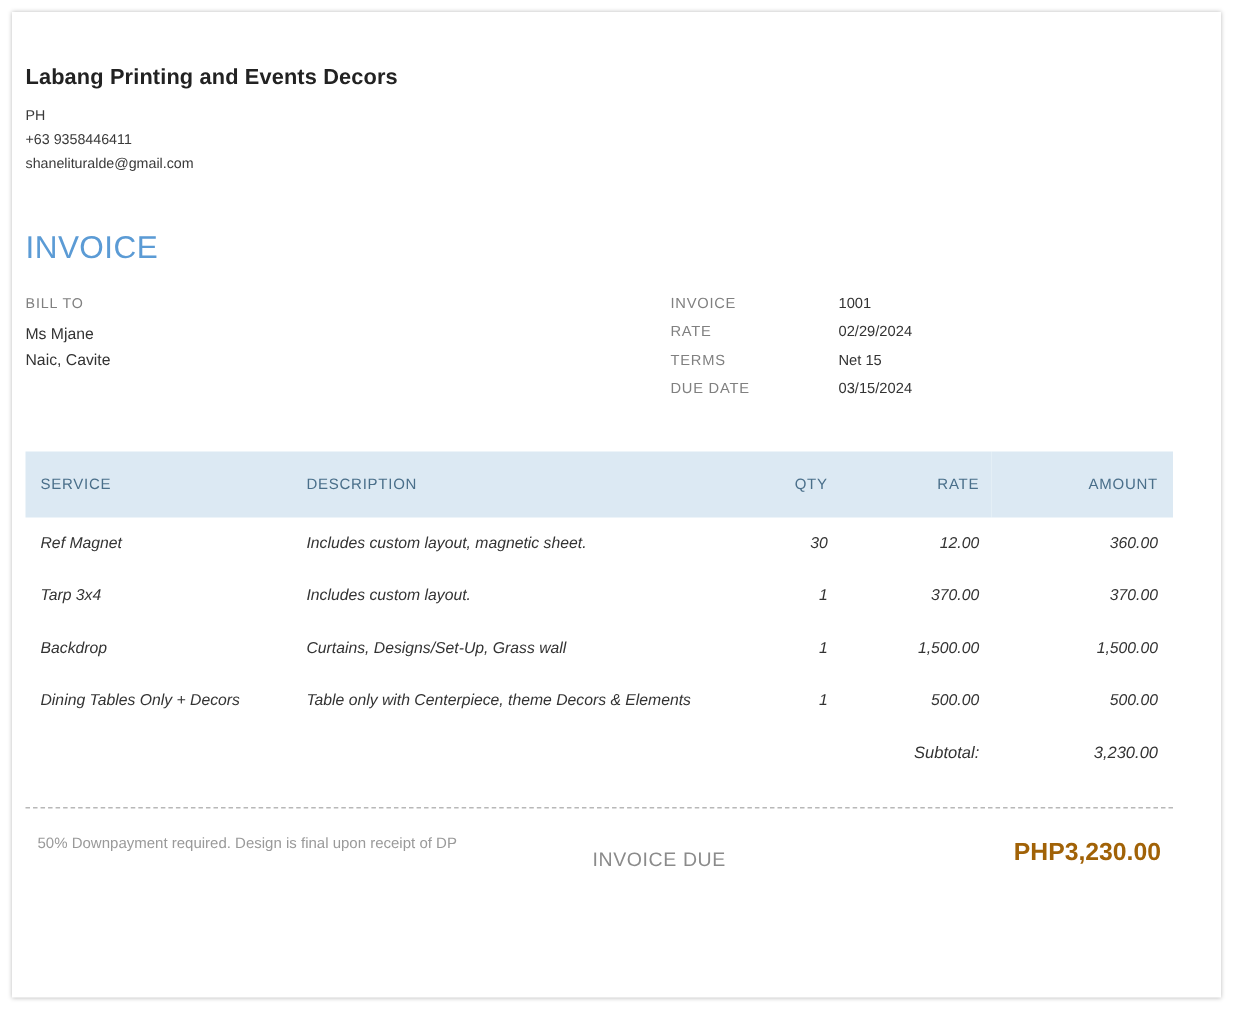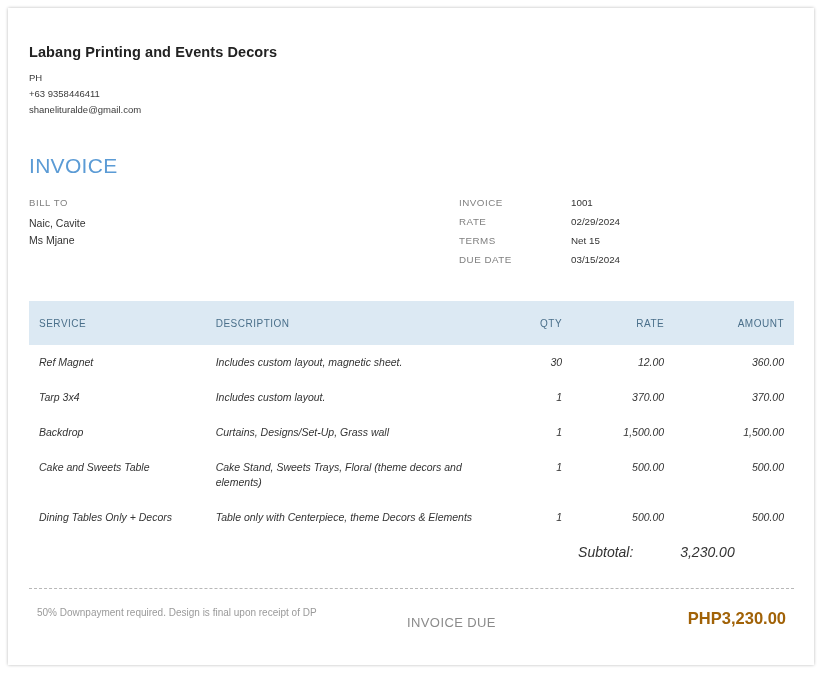--- a/index.html
+++ b/index.html
@@ -19,21 +19,21 @@
     left: 8px;
     top: 8px;
     width: 806px;
     height: 657px;
     background: #ffffff;
     box-shadow: 0 0 3px rgba(0,0,0,0.28);
     box-sizing: border-box;
   }
   .inner {
     position: absolute;
-    left: 21px;
+    left: 9px;
     top: 36px;
     width: 765px;
   }
 
   
   .company-name {
     font-size: 14.5px;
     font-weight: bold;
     color: #222222;
     letter-spacing: 0.1px;
@@ -124,22 +124,23 @@
   }
   .col-service { width: 175px; padding-left: 10px !important; }
   .col-desc    { width: 300px; }
   .col-qty     { width: 60px; }
   .col-rate    { width: 90px; }
   .col-amount  { width: 110px; padding-right: 10px !important; }
 
   
   .subtotal-row td {
     padding-top: 14px;
-    font-size: 14px;
-    color: #333333;
+    font-size: 11px;
+    color: #333333;
+    text-align: right;
   }
   .subtotal-label {
     padding-right: 6px;
   }
 
   
   .divider {
     margin-top: 18px;
     border-top: 1px dashed #b8b8b8;
     height: 0;
@@ -186,22 +187,22 @@
     <div class="company-name">Labang Printing and Events Decors</div>
     <div class="company-line">PH</div>
     <div class="company-line">+63 9358446411</div>
     <div class="company-line">shanelituralde@gmail.com</div>
 
     <div class="invoice-title">INVOICE</div>
 
     <div class="meta-row">
       <div class="bill-to">
         <div class="label-small">BILL TO</div>
+        <div class="bill-line">Ms Mjane</div>
         <div class="bill-line">Naic, Cavite</div>
-        <div class="bill-line">Ms Mjane</div>
       </div>
       <table class="meta-table">
         <tbody>
           <tr>
             <td class="meta-key">INVOICE</td>
             <td class="meta-val">1001</td>
           </tr>
           <tr>
             <td class="meta-key">RATE</td>
             <td class="meta-val">02/29/2024</td>
@@ -242,27 +243,20 @@
           <td class="col-qty num">1</td>
           <td class="col-rate num">370.00</td>
           <td class="col-amount num">370.00</td>
         </tr>
         <tr>
           <td class="col-service">Backdrop</td>
           <td class="col-desc">Curtains, Designs/Set-Up, Grass wall</td>
           <td class="col-qty num">1</td>
           <td class="col-rate num">1,500.00</td>
           <td class="col-amount num">1,500.00</td>
-        </tr>
-        <tr>
-          <td class="col-service">Cake and Sweets Table</td>
-          <td class="col-desc">Cake Stand, Sweets Trays, Floral (theme decors and elements)</td>
-          <td class="col-qty num">1</td>
-          <td class="col-rate num">500.00</td>
-          <td class="col-amount num">500.00</td>
         </tr>
         <tr>
           <td class="col-service">Dining Tables Only + Decors</td>
           <td class="col-desc">Table only with Centerpiece, theme Decors &amp; Elements</td>
           <td class="col-qty num">1</td>
           <td class="col-rate num">500.00</td>
           <td class="col-amount num">500.00</td>
         </tr>
         <tr class="subtotal-row">
           <td></td>

